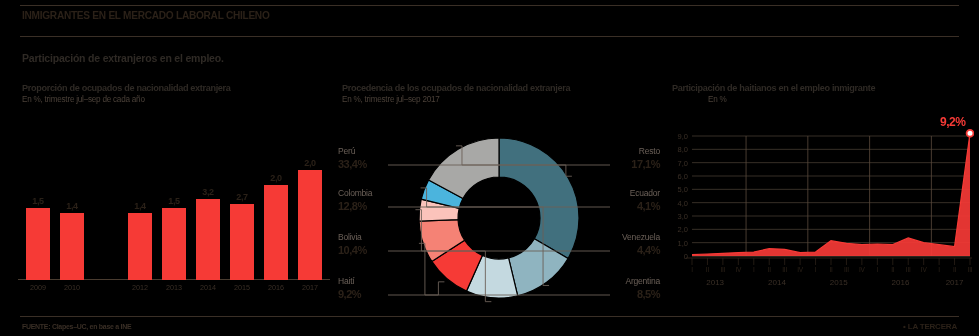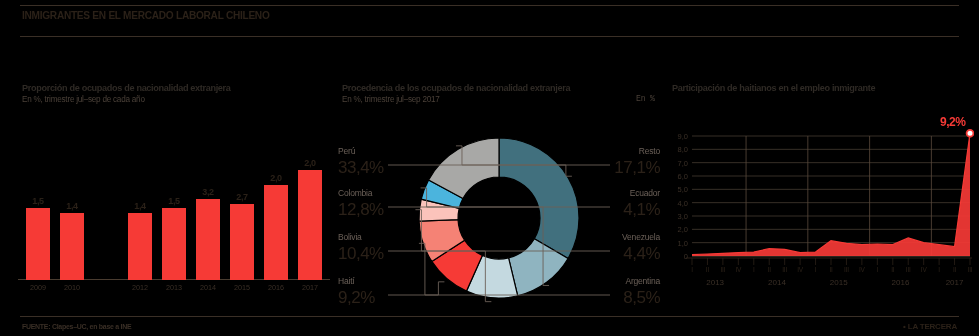--- a/index.html
+++ b/index.html
@@ -69,21 +69,21 @@
     background:#4a3c30;
   }
 
   
   #donut-wrap { position:absolute; left:336px; top:136px; width:326px; height:180px; }
   .d-lbl {
     position:absolute; font-size:8.5px; color:#6b6058;
     letter-spacing:-0.2px; white-space:nowrap;
   }
   .d-val {
-    position:absolute; font-size:17px; font-weight:normal; color:#2b2118;
+    position:absolute; font-size:11px; font-weight:bold; color:#2b2118;
     letter-spacing:-0.5px; white-space:nowrap;
   }
   .d-val.r, .d-lbl.r { text-align:left; }
 
   
   #area-wrap { position:absolute; left:668px; top:128px; width:306px; height:172px; }
   .ay-lbl {
     position:absolute; right:0; font-size:7.5px; color:#3a2f26;
     transform:translateY(-50%); white-space:nowrap;
   }
@@ -113,20 +113,21 @@
   }
 </style>
 </head>
 <body>
 
 <div class="sheet">
 
   <div class="hdr-rule"></div>
   <div class="hdr-title">INMIGRANTES EN EL MERCADO LABORAL CHILENO</div>
   <div class="hdr-rule2"></div>
+  <div class="subhead">Participación de extranjeros en el empleo.</div>
 
   <div class="p-title" style="left:22px; top:82px;">Proporción de ocupados de nacionalidad extranjera</div>
   <div class="p-sub" style="left:22px; top:94px;">En %, trimestre jul–sep de cada año</div>
 
   <div id="bars">
     <div class="bar-base"></div>
   <div class="bar-col" style="left: 8px;">
         <div class="bar-val">1,5</div>
         <div class="bar-rect" style="height: 71.5385px; background: rgb(246, 58, 54);"></div>
         <div class="bar-yr">2009</div>
@@ -186,21 +187,21 @@
         <polyline points="52,115 149.3500340943222,115 149.3500340943222,165.65092959221653 155.3500340943222,165.65092959221653" fill="none" stroke="#6b6058" stroke-width="0.9"></polyline>
         <polyline points="52,159 102.40118246349373,159 102.40118246349373,145.83548483105062 108.40118246349373,145.83548483105062" fill="none" stroke="#6b6058" stroke-width="0.9"></polyline>
         <polyline points="274,159 88.91761952029596,159 88.91761952029596,107.35374403720124 82.91761952029596,107.35374403720124" fill="none" stroke="#6b6058" stroke-width="0.9"></polyline>
         <polyline points="274,115 85.41179778217764,115 85.41179778217764,73.69262676940308 79.41179778217764,73.69262676940308" fill="none" stroke="#6b6058" stroke-width="0.9"></polyline>
         <polyline points="274,71 90.57451185668889,71 90.57451185668889,51.90942324442139 84.57451185668889,51.90942324442139" fill="none" stroke="#6b6058" stroke-width="0.9"></polyline>
         <polyline points="274,29 125.97478605193837,29 125.97478605193837,9.855485553484229 119.97478605193837,9.855485553484229" fill="none" stroke="#6b6058" stroke-width="0.9"></polyline>
       </svg>
   <div class="d-lbl" style="top: 10px; left: 2px;">Perú</div><div class="d-val" style="top: 22px; left: 2px;">33,4%</div><div class="d-lbl" style="top: 52px; left: 2px;">Colombia</div><div class="d-val" style="top: 64px; left: 2px;">12,8%</div><div class="d-lbl" style="top: 96px; left: 2px;">Bolivia</div><div class="d-val" style="top: 108px; left: 2px;">10,4%</div><div class="d-lbl" style="top: 140px; left: 2px;">Haití</div><div class="d-val" style="top: 152px; left: 2px;">9,2%</div><div class="d-lbl r" style="top: 140px; right: 2px;">Argentina</div><div class="d-val r" style="top: 152px; right: 2px;">8,5%</div><div class="d-lbl r" style="top: 96px; right: 2px;">Venezuela</div><div class="d-val r" style="top: 108px; right: 2px;">4,4%</div><div class="d-lbl r" style="top: 52px; right: 2px;">Ecuador</div><div class="d-val r" style="top: 64px; right: 2px;">4,1%</div><div class="d-lbl r" style="top: 10px; right: 2px;">Resto</div><div class="d-val r" style="top: 22px; right: 2px;">17,1%</div></div>
 
   <div class="p-title" style="left:672px; top:82px;">Participación de haitianos en el empleo inmigrante</div>
-  <div class="p-sub" style="left:636px; top:94px;font-family:Liberation Mono, monospace;">En %</div>
+  <div class="p-sub" style="left:708px; top:94px;">En %</div>
 
   <div id="area-wrap">
     <svg id="area-svg" width="306" height="172" viewBox="0 0 306 172">
         <line x1="24" y1="128" x2="302" y2="128" stroke="#5a4a3c" stroke-width="1"></line>
         <line x1="24" y1="114.66666666666667" x2="302" y2="114.66666666666667" stroke="#4f4338" stroke-width="0.7"></line>
         <line x1="24" y1="101.33333333333334" x2="302" y2="101.33333333333334" stroke="#4f4338" stroke-width="0.7"></line>
         <line x1="24" y1="88" x2="302" y2="88" stroke="#4f4338" stroke-width="0.7"></line>
         <line x1="24" y1="74.66666666666667" x2="302" y2="74.66666666666667" stroke="#4f4338" stroke-width="0.7"></line>
         <line x1="24" y1="61.33333333333333" x2="302" y2="61.33333333333333" stroke="#4f4338" stroke-width="0.7"></line>
         <line x1="24" y1="48" x2="302" y2="48" stroke="#4f4338" stroke-width="0.7"></line>

